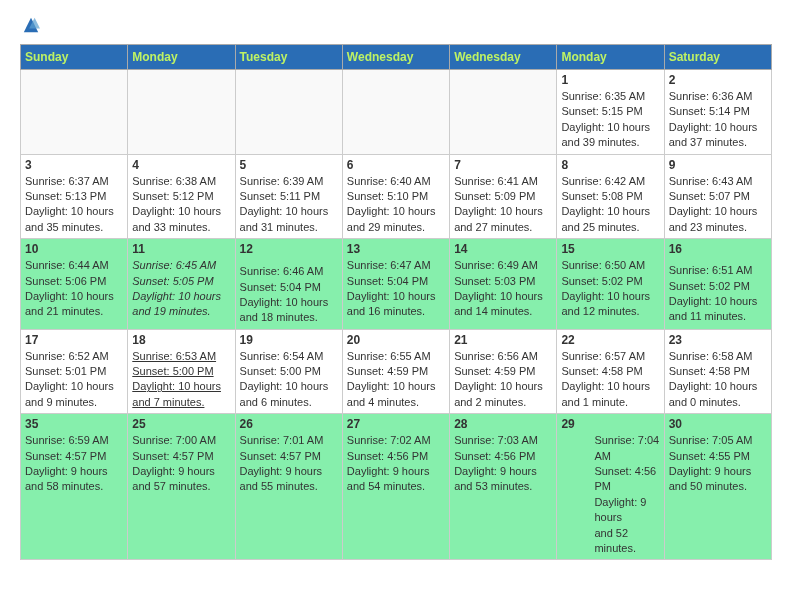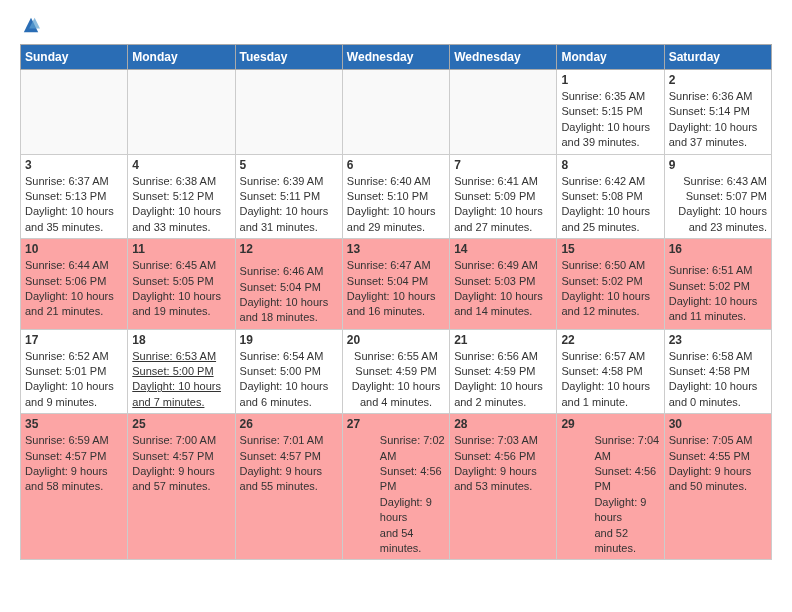--- a/index.html
+++ b/index.html
@@ -59,41 +59,41 @@
       font-size: 16px;
       color: #555;
     }
     .calendar {
       width: 100%;
       border-collapse: collapse;
       table-layout: fixed;
     }
     .calendar th {
       background-color: #2a6db5;
-      color: #ffffff;
+      color: #bef264;
       font-size: 12px;
       font-weight: bold;
       padding: 5px 4px;
       border: 1px solid #aaa;
       text-align: left;
     }
     .calendar td {
       border: 1px solid #ccc;
       vertical-align: top;
       padding: 3px 4px;
       font-size: 10px;
       color: #333;
       height: 82px;
       background: #fff;
     }
     .calendar td.empty {
       background: #f9f9f9;
     }
     .calendar td.shaded {
-      background: #fca5a5;
+      background: #86efac;
     }
     .day-num {
       font-size: 12px;
       font-weight: bold;
       display: block;
       margin-bottom: 2px;
     }
     .day-info {
       font-size: 11px;
       line-height: 1.4;
@@ -193,37 +193,37 @@
           </td>
           <td>
             <span class="day-num">8</span>
             <div class="day-info" style="white-space: pre-line;">Sunrise: 6:42 AM
 Sunset: 5:08 PM
 Daylight: 10 hours
 and 25 minutes.</div>
           </td>
           <td>
             <span class="day-num">9</span>
-            <div class="day-info" style="white-space: pre-line; text-align: right;">Sunrise: 6:43 AM
+            <div class="day-info" style="white-space: pre-line;">Sunrise: 6:43 AM
 Sunset: 5:07 PM
 Daylight: 10 hours
 and 23 minutes.</div>
           </td>
         </tr>
         <tr>
           <td class="shaded">
             <span class="day-num">10</span>
             <div class="day-info" style="white-space: pre-line;">Sunrise: 6:44 AM
 Sunset: 5:06 PM
 Daylight: 10 hours
 and 21 minutes.</div>
           </td>
           <td class="shaded">
             <span class="day-num">11</span>
-            <div class="day-info" style="white-space: pre-line;">Sunrise: 6:45 AM
+            <div class="day-info" style="white-space: pre-line; font-style: italic;">Sunrise: 6:45 AM
 Sunset: 5:05 PM
 Daylight: 10 hours
 and 19 minutes.</div>
           </td>
           <td class="shaded">
             <span class="day-num">12</span>
             <div class="day-info" style="white-space: pre-line; margin-top: 8px;">Sunrise: 6:46 AM
 Sunset: 5:04 PM
 Daylight: 10 hours
 and 18 minutes.</div>
@@ -274,21 +274,21 @@
           </td>
           <td>
             <span class="day-num">19</span>
             <div class="day-info" style="white-space: pre-line;">Sunrise: 6:54 AM
 Sunset: 5:00 PM
 Daylight: 10 hours
 and 6 minutes.</div>
           </td>
           <td>
             <span class="day-num">20</span>
-            <div class="day-info" style="white-space: pre-line; text-align: center;">Sunrise: 6:55 AM
+            <div class="day-info" style="white-space: pre-line;">Sunrise: 6:55 AM
 Sunset: 4:59 PM
 Daylight: 10 hours
 and 4 minutes.</div>
           </td>
           <td>
             <span class="day-num">21</span>
             <div class="day-info" style="white-space: pre-line;">Sunrise: 6:56 AM
 Sunset: 4:59 PM
 Daylight: 10 hours
 and 2 minutes.</div>
@@ -325,21 +325,21 @@
           </td>
           <td class="shaded">
             <span class="day-num">26</span>
             <div class="day-info" style="white-space: pre-line;">Sunrise: 7:01 AM
 Sunset: 4:57 PM
 Daylight: 9 hours
 and 55 minutes.</div>
           </td>
           <td class="shaded">
             <span class="day-num">27</span>
-            <div class="day-info" style="white-space: pre-line; margin-left: 33px;">Sunrise: 7:02 AM
+            <div class="day-info" style="white-space: pre-line;">Sunrise: 7:02 AM
 Sunset: 4:56 PM
 Daylight: 9 hours
 and 54 minutes.</div>
           </td>
           <td class="shaded">
             <span class="day-num">28</span>
             <div class="day-info" style="white-space: pre-line;">Sunrise: 7:03 AM
 Sunset: 4:56 PM
 Daylight: 9 hours
 and 53 minutes.</div>

